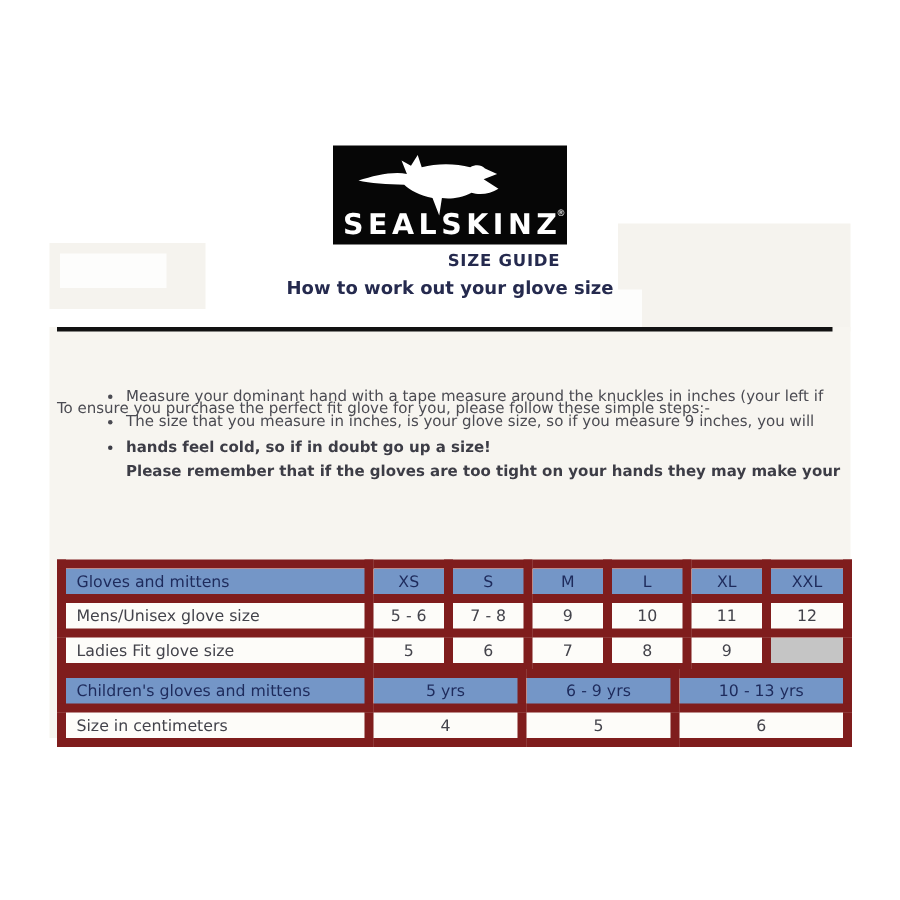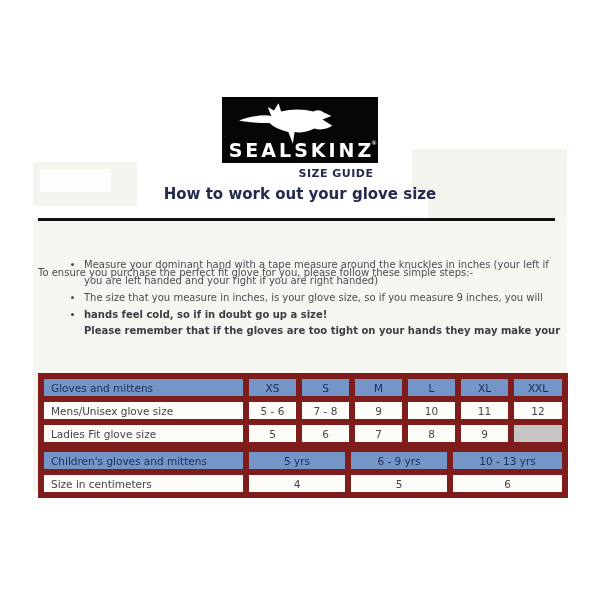--- a/index.html
+++ b/index.html
@@ -27,21 +27,21 @@
     text-indent:3px;white-space:nowrap;
   }
   .reg{position:absolute;right:1px;bottom:17px;color:#ffffff;font-size:6px;font-weight:normal;}
 
   .size-guide-title{
     position:absolute;left:0;top:167px;width:600px;text-align:center;
     color:#252a4e;font-size:11px;font-weight:bold;letter-spacing:.5px;margin-left:36px;
   }
   .subtitle{
     position:absolute;left:0;top:185px;width:600px;text-align:center;
-    color:#252a4e;font-size:15px;font-weight:bold;
+    color:#252a4e;font-size:12px;font-weight:bold;
   }
   .divider{position:absolute;left:38px;top:218px;width:517px;height:3px;background:#121212;}
 
   .intro{position:absolute;left:38px;top:225px;width:520px;font-size:10px;color:#4b4b52;margin-top:42px;}
 
   .steps{position:absolute;left:54px;top:243px;width:510px;margin:14px;padding:0 0 0 16px;}
   .steps li{font-size:10px;line-height:16px;margin:0 0 1px 0;color:#4b4b52;}
   .steps li div{white-space:nowrap;}
   .steps li.bold{font-weight:bold;color:#3d3d46;}
 
@@ -88,21 +88,20 @@
 
   <div class="size-guide-title">SIZE GUIDE</div>
   <div class="subtitle">How to work out your glove size</div>
   <div class="divider"></div>
 
   <div class="intro">To ensure you purchase the perfect fit glove for you, please follow these simple steps:-</div>
 
   <ul class="steps">
     <li>
       <div>Measure your dominant hand with a tape measure around the knuckles in inches (your left if</div>
-      <div>you are left handed and your right if you are right handed)</div>
     </li>
     <li>
       <div>The size that you measure in inches, is your glove size, so if you measure 9 inches, you will</div>
     </li>
     <li class="bold">
       <div>hands feel cold, so if in doubt go up a size!</div>
       <div>Please remember that if the gloves are too tight on your hands they may make your</div>
     </li>
   </ul>
 

